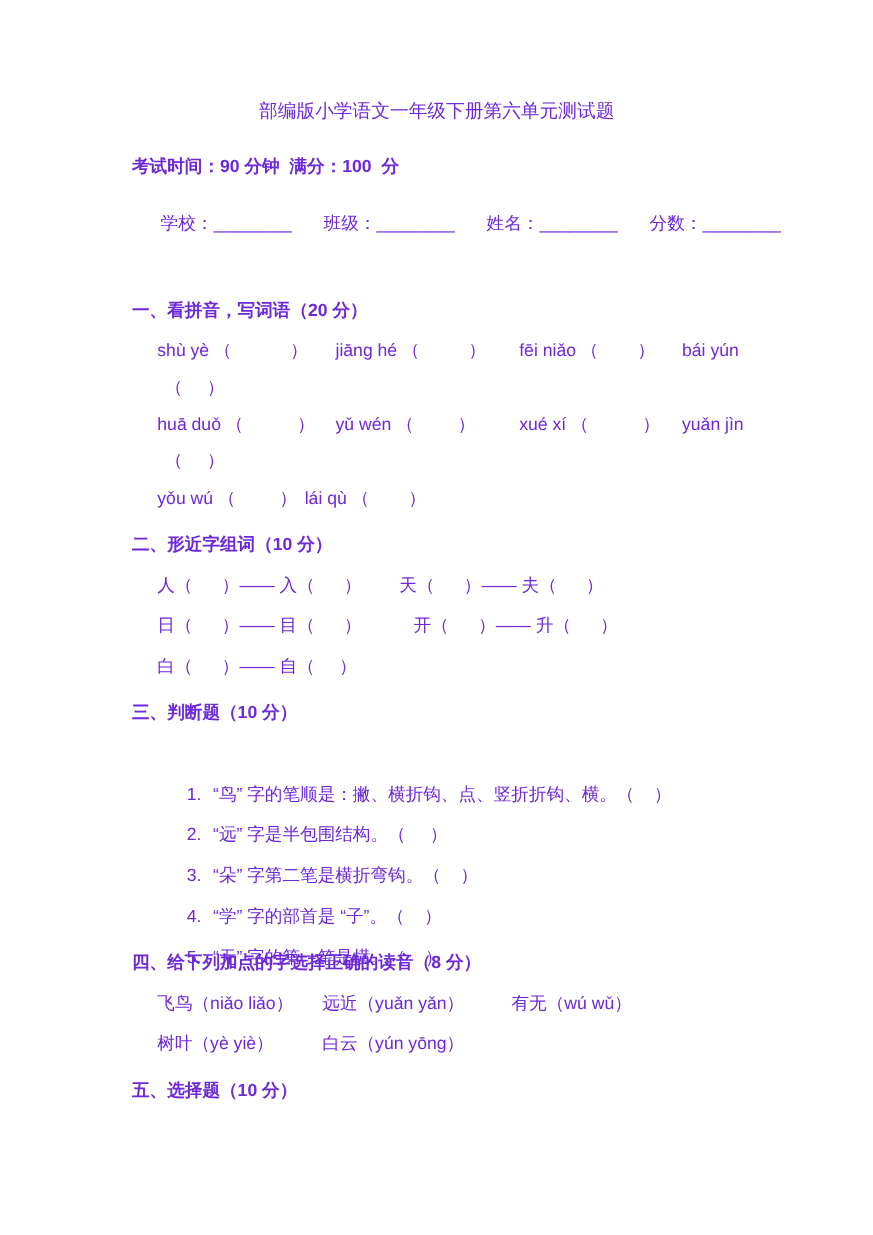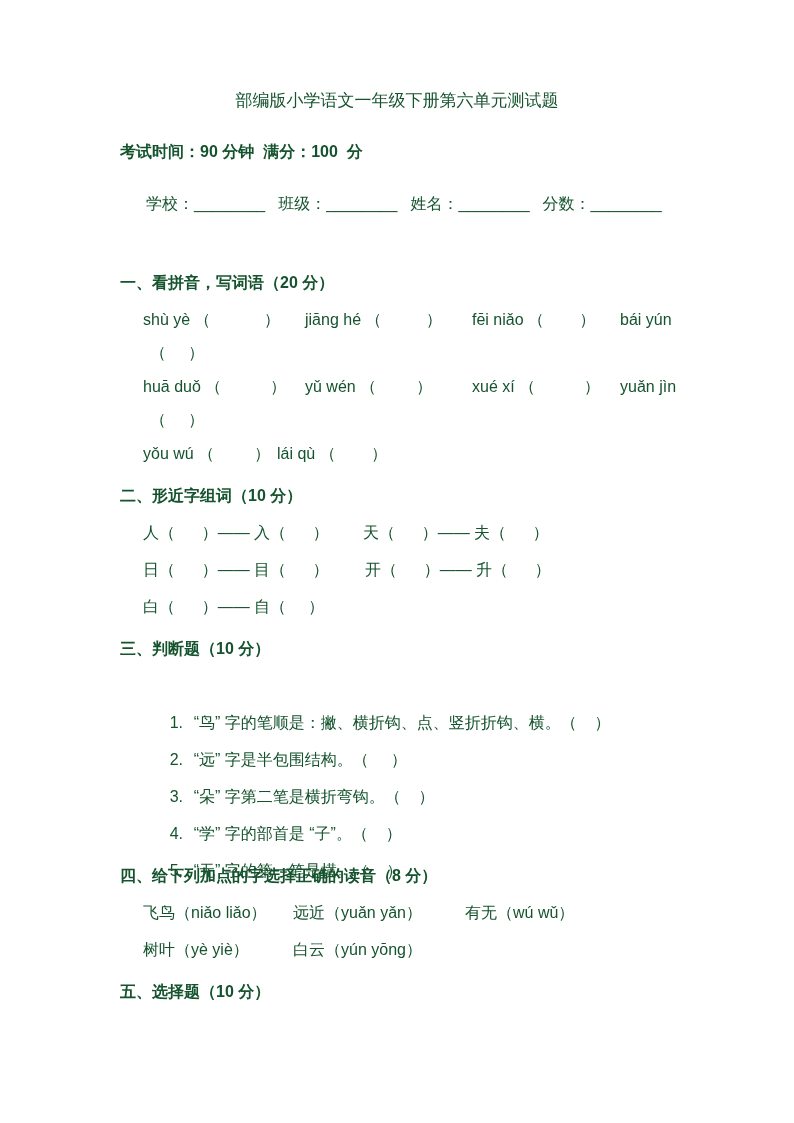--- a/index.html
+++ b/index.html
@@ -6,21 +6,21 @@
     margin: 0;
     padding: 0;
     background: #ffffff;
   }
   .page {
     position: relative;
     width: 794px;
     height: 1123px;
     margin: 0 auto;
     background: #ffffff;
-    color: #14532d;
+    color: #6d28d9;
     font-family: "Liberation Sans", "DejaVu Sans", sans-serif;
     box-sizing: border-box;
     padding: 90px 120px 0 120px;
     overflow: hidden;
   }
   .doc-title {
     margin: 0;
     font-size: 17px;
     font-weight: 500;
     line-height: 22px;
@@ -34,21 +34,21 @@
     line-height: 22px;
     text-align: left;
     white-space: pre-wrap;
   }
   .doc-info {
     margin: 30px 0 0 0;
     padding-left: 26px;
     font-size: 16px;
     line-height: 22px;
     display: flex;
-    gap: 13px;
+    gap: 29px;
   }
   .info-field { white-space: pre; }
   .info-blank { letter-spacing: 0; }
 
   section { margin: 0; }
   .sec-heading {
     margin: 12px 0 6px 0;
     font-size: 16px;
     font-weight: 700;
     line-height: 24px;
@@ -125,21 +125,21 @@
   </section>
 
   <section>
     <h2 class="sec-heading">二、形近字组词（10 分）</h2>
     <div class="line">
       <span class="pos" style="left:23px">人（      ）—— 入（      ）</span>
       <span class="pos" style="left:243px">天（      ）—— 夫（      ）</span>
     </div>
     <div class="line">
       <span class="pos" style="left:23px">日（      ）—— 目（      ）</span>
-      <span class="pos" style="left:245px">开（      ）—— 升（      ）</span>
+      <span class="pos" style="left:256px">开（      ）—— 升（      ）</span>
     </div>
     <div class="line">
       <span class="pos" style="left:23px">白（      ）—— 自（     ）</span>
     </div>
   </section>
 
   <section>
     <h2 class="sec-heading">三、判断题（10 分）</h2>
     <div class="line num-item">
       <span class="num">1.</span><span class="txt">“鸟” 字的笔顺是：撇、横折钩、点、竖折折钩、横。（    ）</span>

